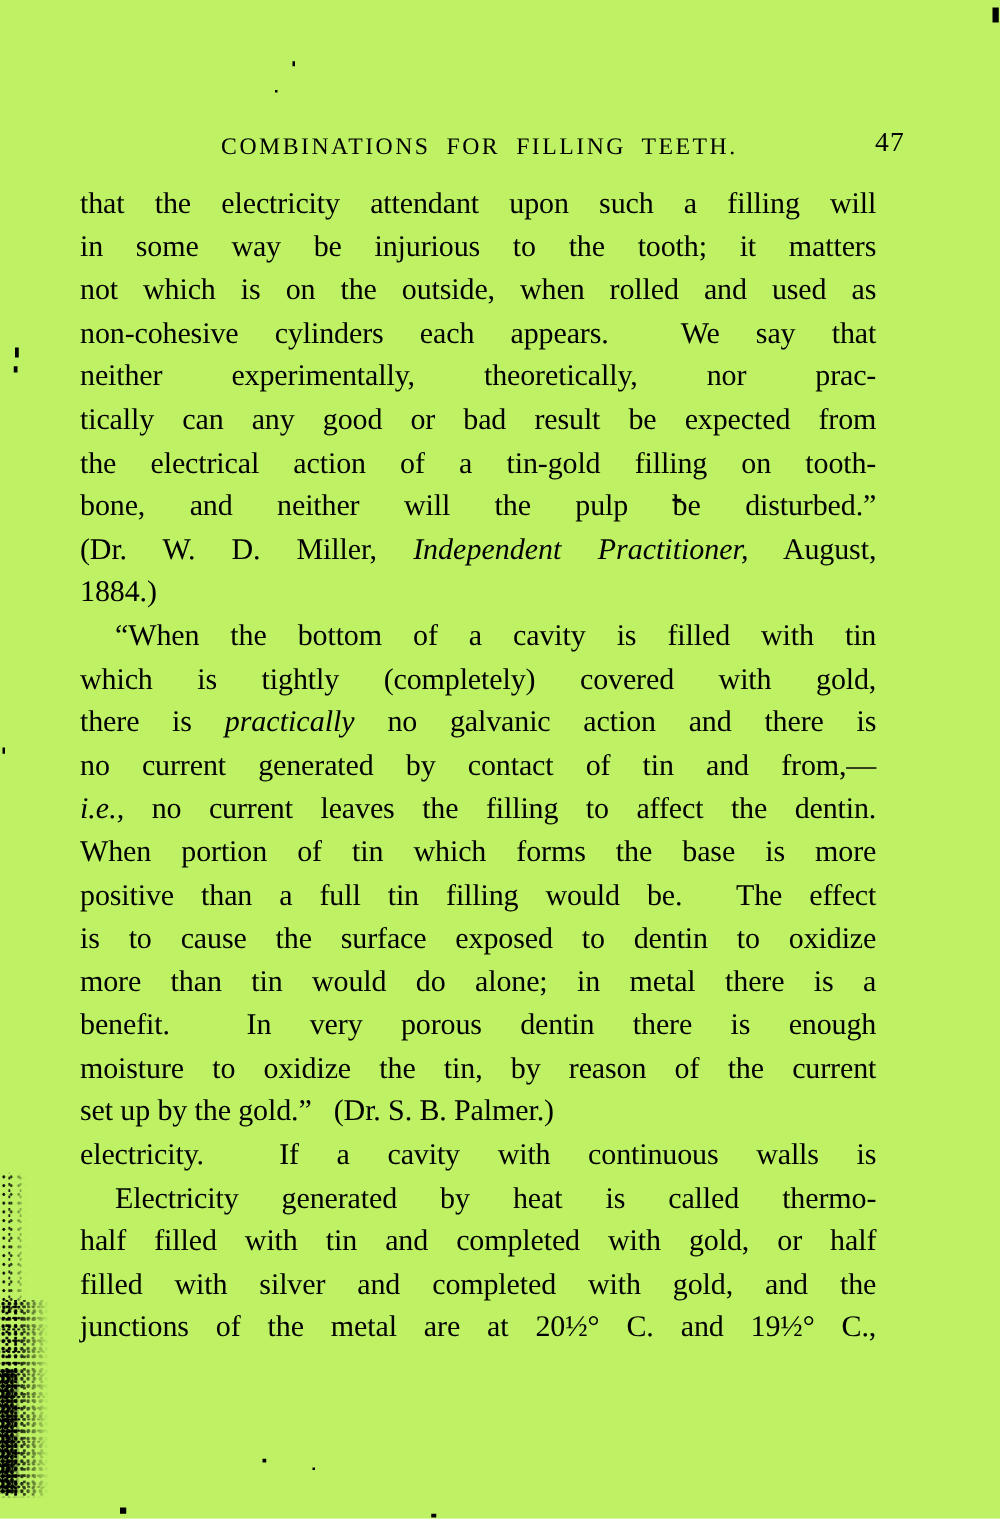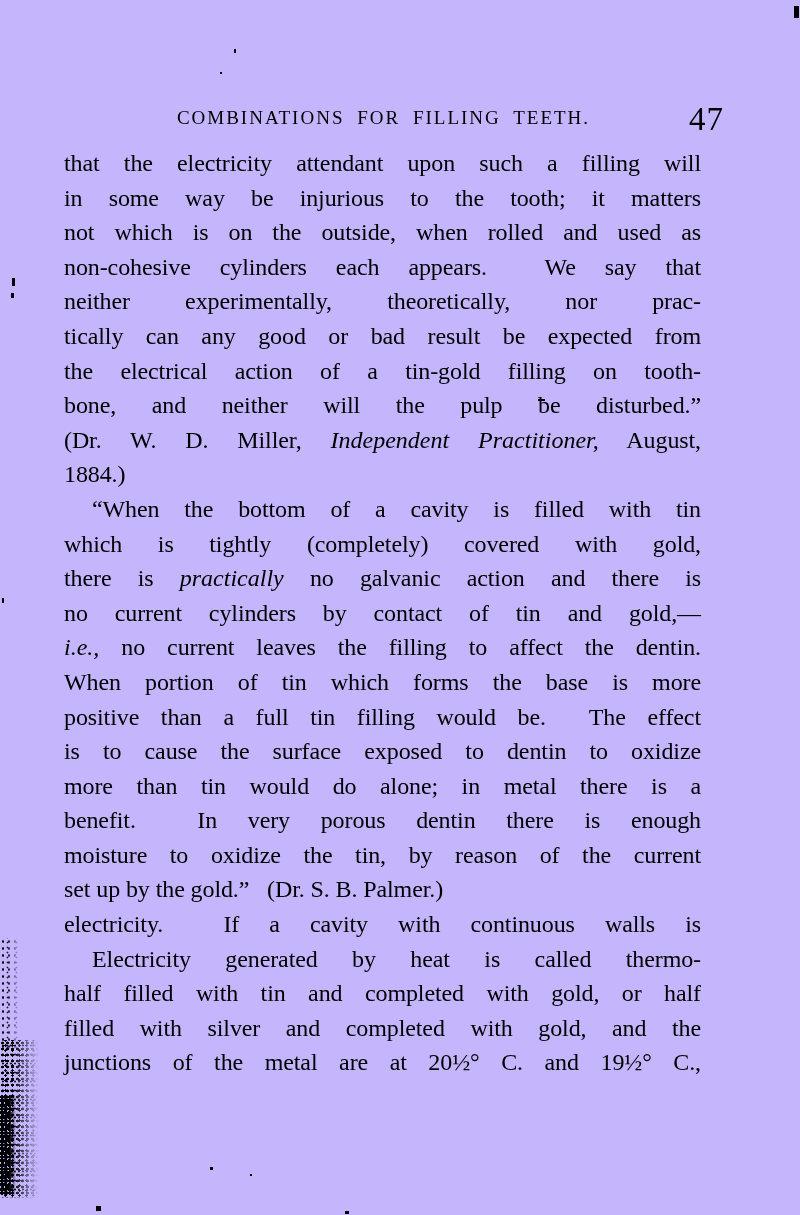--- a/index.html
+++ b/index.html
@@ -11,21 +11,21 @@
     width: 800px;
     height: 1215px;
     position: relative;
     overflow: hidden;
     font-family: "Liberation Serif", "DejaVu Serif", serif;
     color: #000;
   }
   .page {
     position: absolute;
     inset: 0;
-    background: #c4b5fd;
+    background: #bef264;
   }
   
   .running-head {
     position: absolute;
     top: 103px;
     left: 75px;
     width: 637px;
     height: 32px;
   }
   .running-title {
@@ -36,21 +36,21 @@
     text-align: center;
     font-size: 19px;
     letter-spacing: 2px;
     word-spacing: 6px;
     white-space: nowrap;
   }
   .page-number {
     position: absolute;
     right: -12px;
     top: -2px;
-    font-size: 33px;
+    font-size: 22px;
     letter-spacing: 1px;
   }
   
   .body-text {
     position: absolute;
     top: 146px;
     left: 64px;
     width: 637px;
     font-size: 24px;
     line-height: 34.6px;
@@ -144,21 +144,21 @@
       <div class="line"><span>non-cohesive cylinders each appears.&nbsp; We say that</span></div>
       <div class="line"><span>neither experimentally, theoretically, nor prac-</span></div>
       <div class="line"><span>tically can any good or bad result be expected from</span></div>
       <div class="line"><span>the electrical action of a tin-gold filling on tooth-</span></div>
       <div class="line"><span>bone, and neither will the pulp be disturbed.”</span></div>
       <div class="line"><span>(Dr. W. D. Miller, </span><i>Independent Practitioner,</i><span> August,</span></div>
       <div class="line flush"><span>1884.)</span></div>
       <div class="line indent"><span>“When the bottom of a cavity is filled with tin</span></div>
       <div class="line"><span>which is tightly (completely) covered with gold,</span></div>
       <div class="line"><span>there is </span><i>practically</i><span> no galvanic action and there is</span></div>
-      <div class="line"><span>no current cylinders by contact of tin and gold,—</span></div>
+      <div class="line"><span>no current generated by contact of tin and from,—</span></div>
       <div class="line"><i>i.e.,</i><span> no current leaves the filling to affect the dentin.</span></div>
       <div class="line"><span>When portion of tin which forms the base is more</span></div>
       <div class="line"><span>positive than a full tin filling would be.&nbsp; The effect</span></div>
       <div class="line"><span>is to cause the surface exposed to dentin to oxidize</span></div>
       <div class="line"><span>more than tin would do alone; in metal there is a</span></div>
       <div class="line"><span>benefit.&nbsp; In very porous dentin there is enough</span></div>
       <div class="line"><span>moisture to oxidize the tin, by reason of the current</span></div>
       <div class="line flush"><span>set up by the gold.”&nbsp;&nbsp; (Dr. S. B. Palmer.)</span></div>
       <div class="line"><span>electricity.&nbsp; If a cavity with continuous walls is</span></div>
       <div class="line indent"><span>Electricity generated by heat is called thermo-</span></div>

